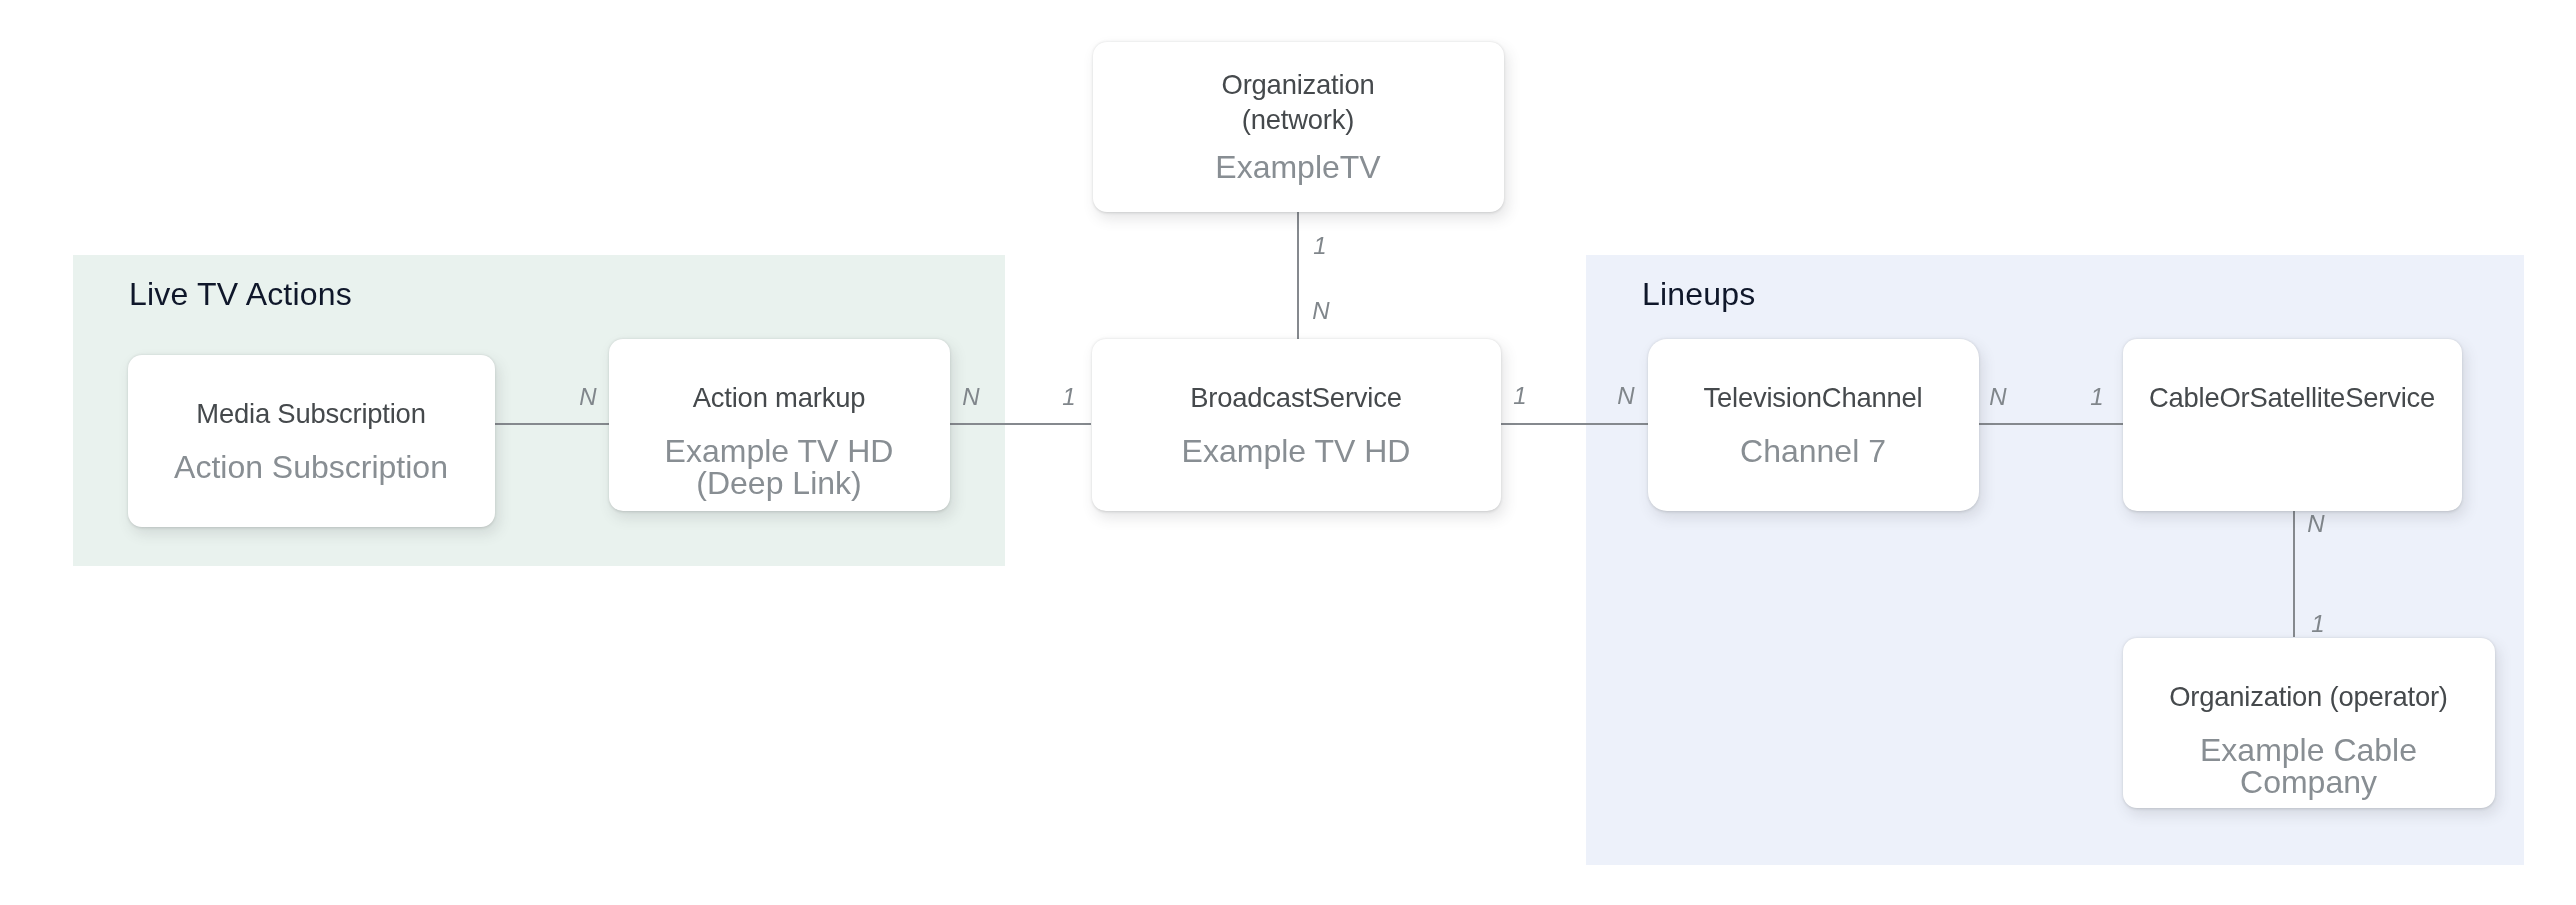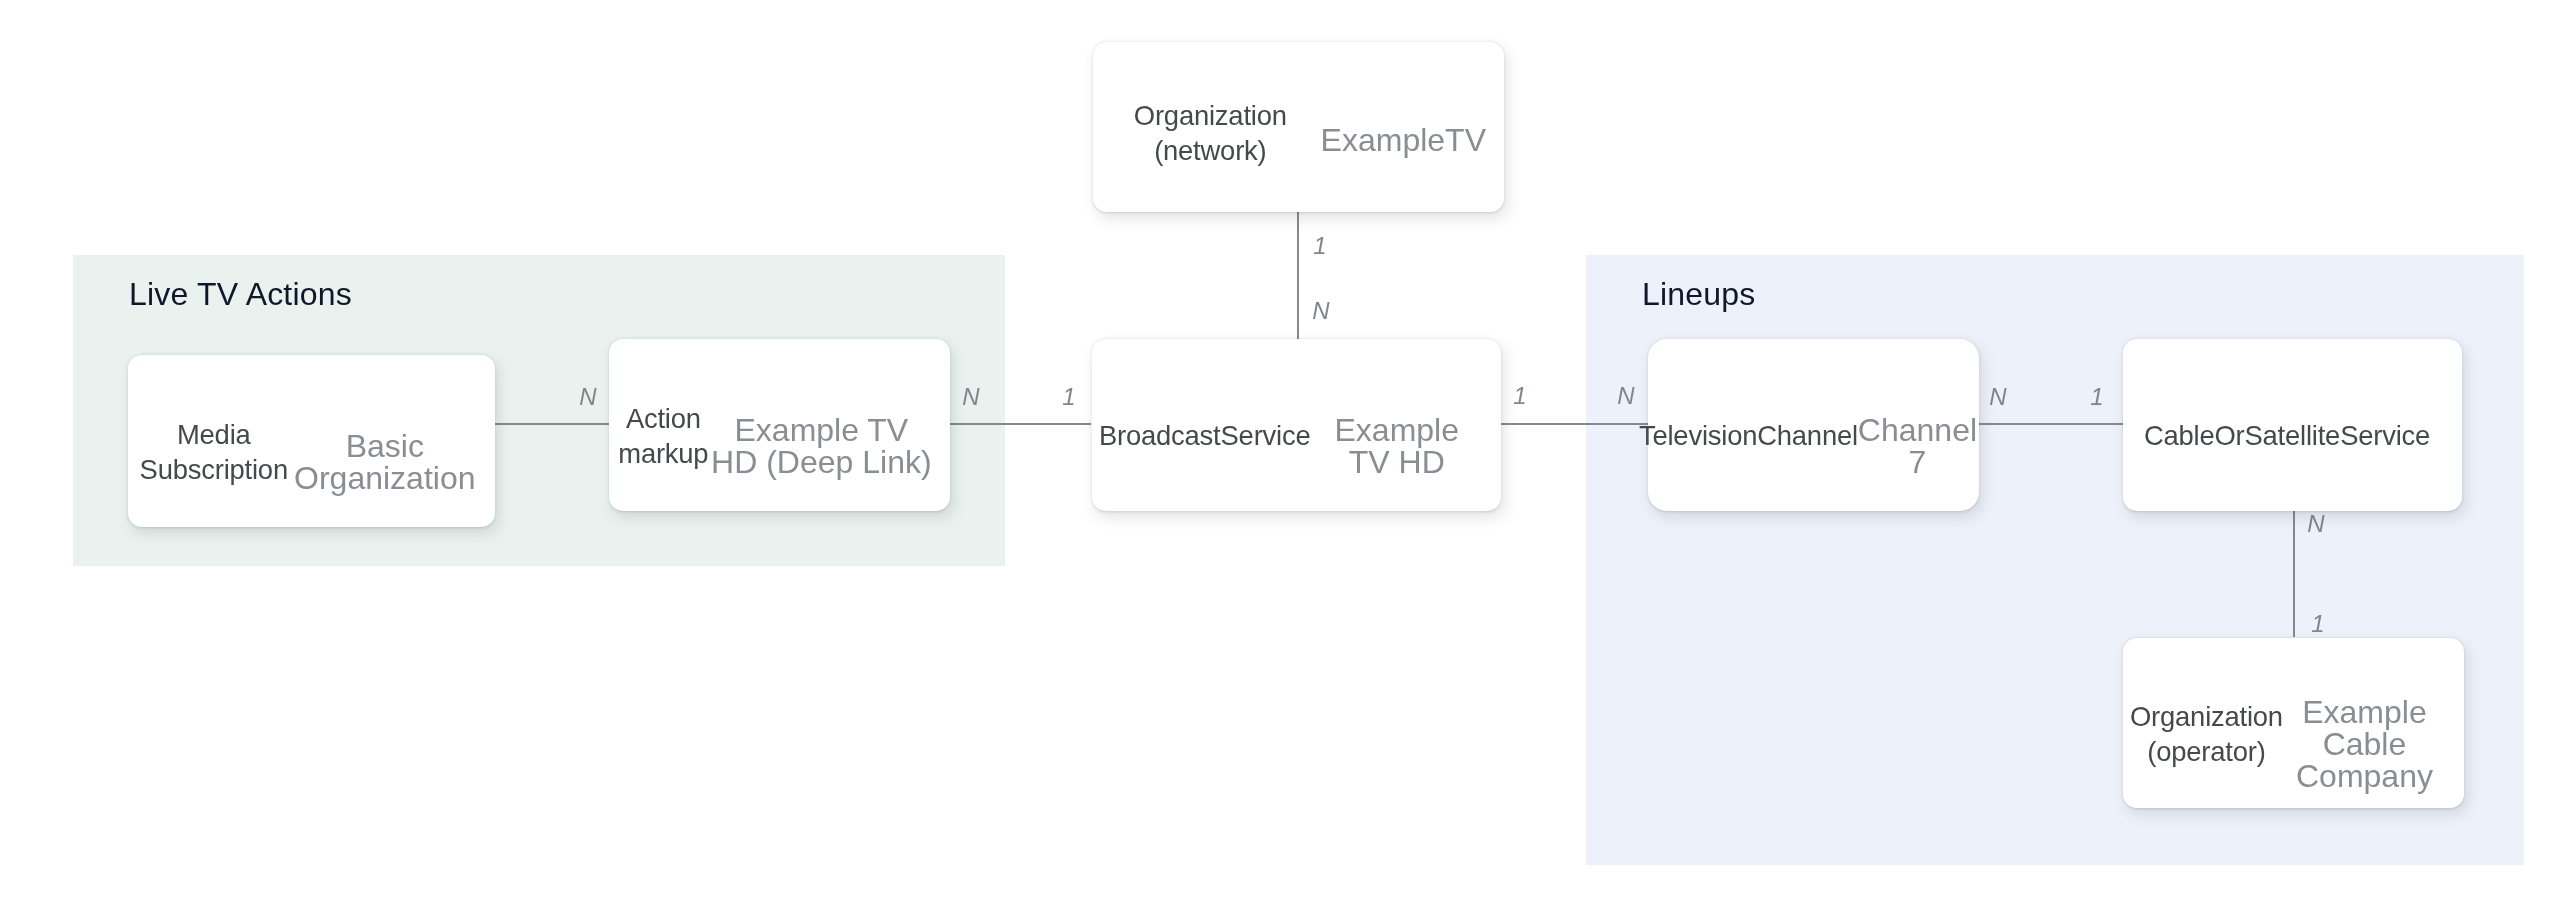--- a/index.html
+++ b/index.html
@@ -45,25 +45,24 @@
 
   
   .node {
     position: absolute;
     z-index: 2;
     box-sizing: border-box;
     background: #ffffff;
     border-radius: 14px;
     box-shadow: 0 0.9px 2.7px rgba(60,64,67,0.18), 3.5px 6.2px 14px rgba(60,64,67,0.13);
     display: flex;
-    flex-direction: row;
+    flex-direction: column;
     align-items: center;
-    padding: 41px 18px 0 7px;
+    padding: 41px 8px 0 7px;
     text-align: center;
-    justify-content: center;
   }
   .node-title {
     font-size: 27.4px;
     line-height: 35px;
     color: #45494c;
     letter-spacing: -0.2px;
     margin-bottom: 19.5px;
   }
   .node-subtitle {
     font-size: 32px;
@@ -107,21 +106,21 @@
   <span class="card" style="left:2316px; top:524px;">N</span>
   <span class="card" style="left:2318px; top:624px;">1</span>
 
   <div class="node network" style="left:1093px; top:42px; width:411px; height:170px;">
     <div class="node-title">Organization (network)</div>
     <div class="node-subtitle">ExampleTV</div>
   </div>
 
   <div class="node" style="left:128px; top:339px; width:367px; height:172px;margin-top:16px;">
     <div class="node-title">Media Subscription</div>
-    <div class="node-subtitle">Basic Organization</div>
+    <div class="node-subtitle">Action Subscription</div>
   </div>
 
   <div class="node" style="left:609px; top:339px; width:341px; height:172px;">
     <div class="node-title">Action markup</div>
     <div class="node-subtitle">Example TV HD (Deep Link)</div>
   </div>
 
   <div class="node" style="left:1092px; top:339px; width:409px; height:172px;">
     <div class="node-title">BroadcastService</div>
     <div class="node-subtitle">Example TV HD</div>
@@ -129,19 +128,19 @@
 
   <div class="node" style="left:1648px; top:339px; width:331px; height:172px;border-radius:19px;">
     <div class="node-title">TelevisionChannel</div>
     <div class="node-subtitle">Channel 7</div>
   </div>
 
   <div class="node" style="left:2123px; top:339px; width:339px; height:172px;gap:32px;">
     <div class="node-title">CableOrSatelliteService</div>
   </div>
 
-  <div class="node" style="left:2123px; top:638px; width:341px; height:170px;">
+  <div class="node" style="left:2123px; top:638px; width:372px; height:170px;">
     <div class="node-title">Organization (operator)</div>
     <div class="node-subtitle">Example Cable Company</div>
   </div>
 
 </div>
 
 
 </body></html>

